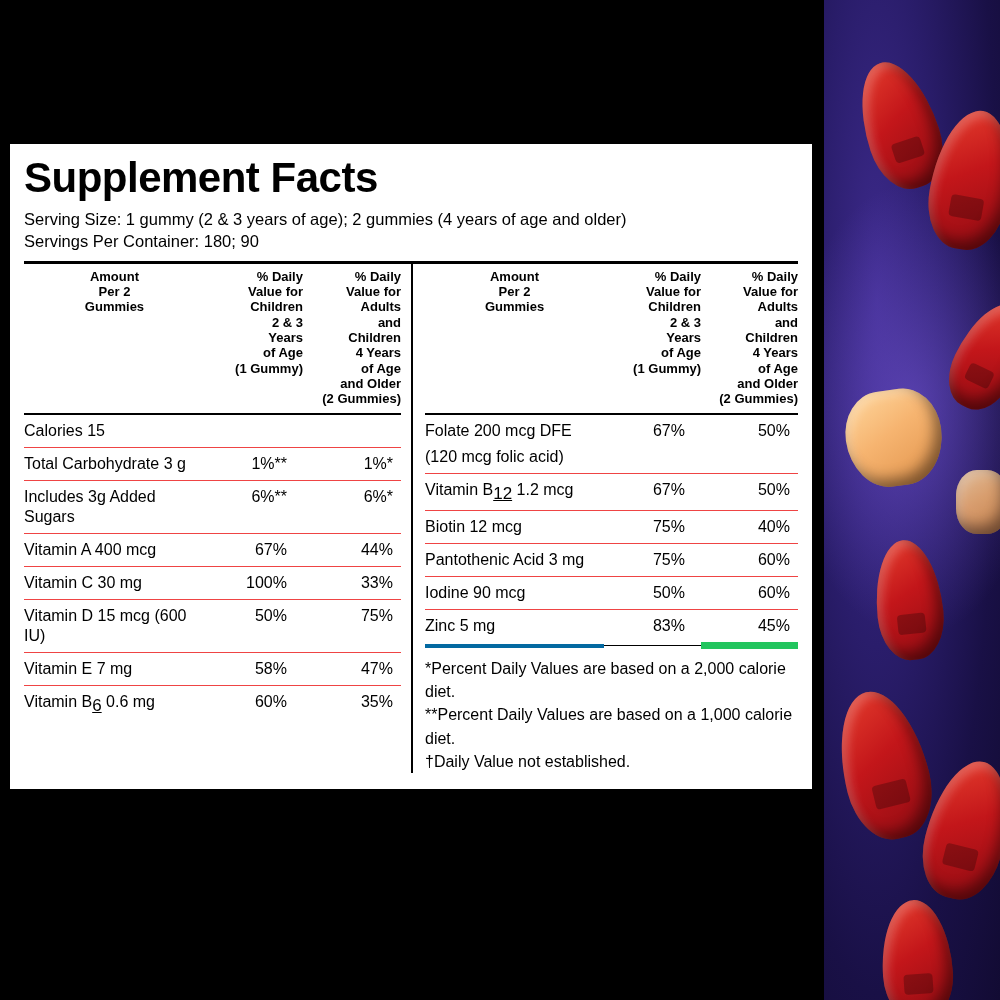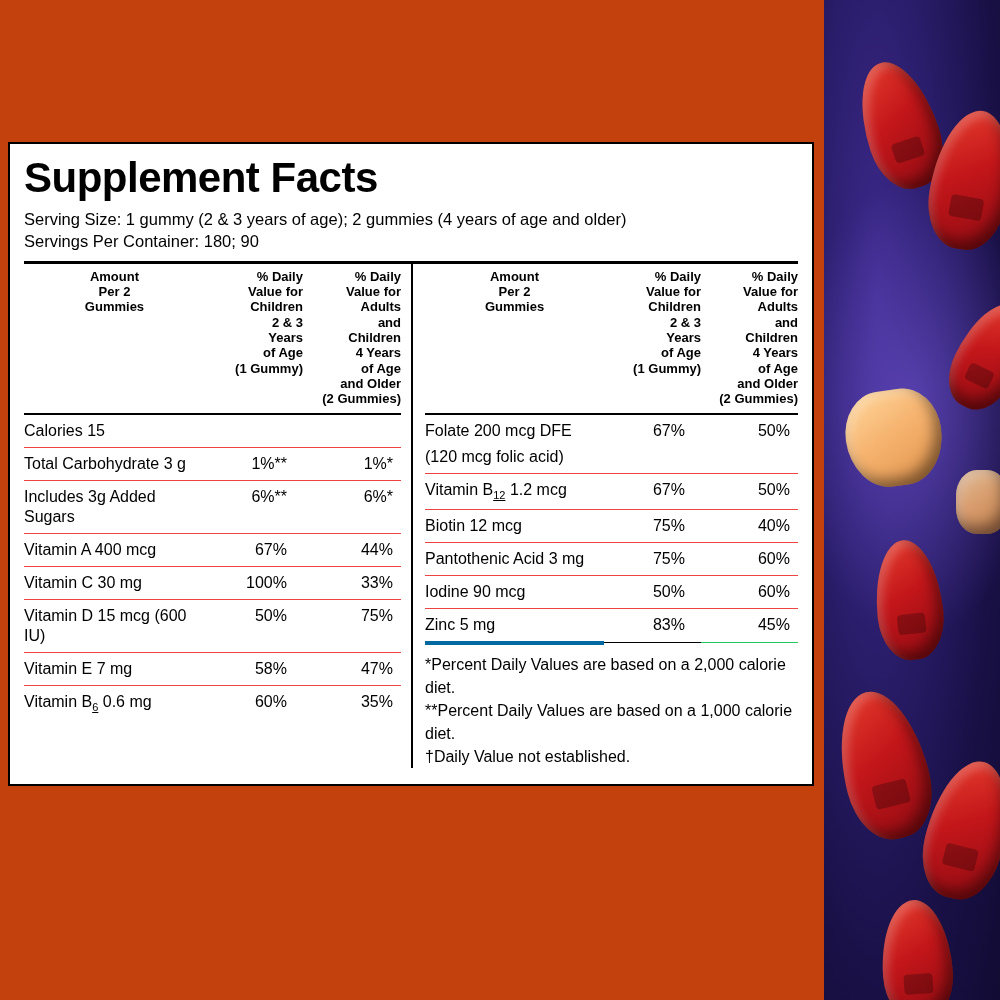--- a/index.html
+++ b/index.html
@@ -10,21 +10,21 @@
     width: 1000px;
     height: 1000px;
     background: #ffffff;
     font-family: "Liberation Sans", sans-serif;
     overflow: hidden;
   }
   .page {
     position: relative;
     width: 1000px;
     height: 1000px;
-    background: #c2410c;
+    background: #000000;
   }
 
   
   .photo-strip {
     position: absolute;
     top: 0;
     right: 0;
     width: 176px;
     height: 1000px;
     overflow: hidden;
@@ -146,21 +146,21 @@
   .rows .v2 { width: 26%; text-align: right; padding-right: 8px; }
   .ind1 { padding-left: 20px; }
   .ind2 { padding-left: 44px; }
   .sub  { padding-left: 34px; }
 
   .footnotes {
     font-size: 16px;
     line-height: 1.45;
     padding-top: 8px;
   }
-  sub { font-size: 11px; text-decoration: underline; }
+  sub { font-size: 17px; text-decoration: underline; }
 </style>
 </head>
 <body>
 
 <div class="page">
 
   <div class="photo-strip">
     <div class="glow"></div>
     <div class="gummy red g1">
         <div class="face"></div>
@@ -341,21 +341,21 @@
             <td class="v2">60%</td>
           </tr>
           <tr>
             <td class="n">Iodine 90 mcg</td>
             <td class="v1">50%</td>
             <td class="v2">60%</td>
           </tr>
           <tr style="border-bottom:1px solid #000">
             <td class="n" style="border-bottom:4px solid #0369a1">Zinc 5 mg</td>
             <td class="v1" style="border-bottom:1px solid #000">83%</td>
-            <td class="v2" style="border-bottom:1px solid #22c55e">45%</td>
+            <td class="v2" style="border-bottom:7px solid #22c55e">45%</td>
           </tr>
         </tbody>
           </table>
 
         <div class="footnotes">
           <div>*Percent Daily Values are based on a 2,000 calorie diet.</div>
           <div>**Percent Daily Values are based on a 1,000 calorie diet.</div>
           <div>†Daily Value not established.</div>
         </div>
       </div>

